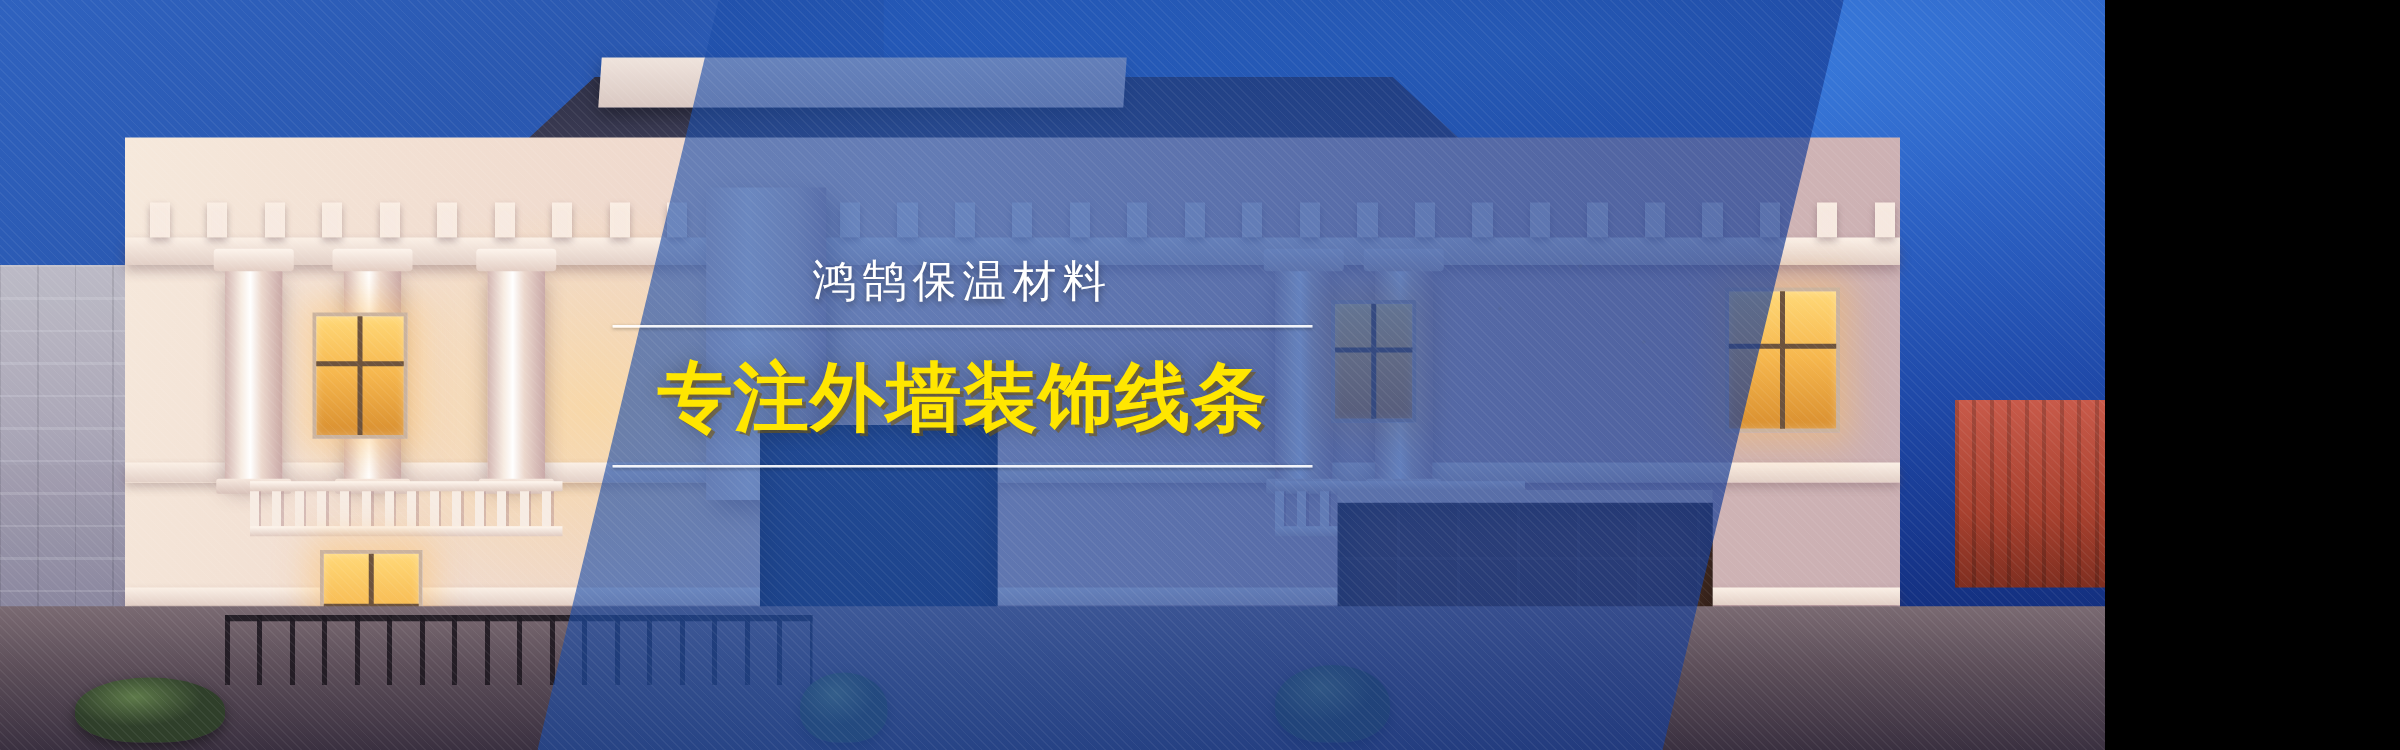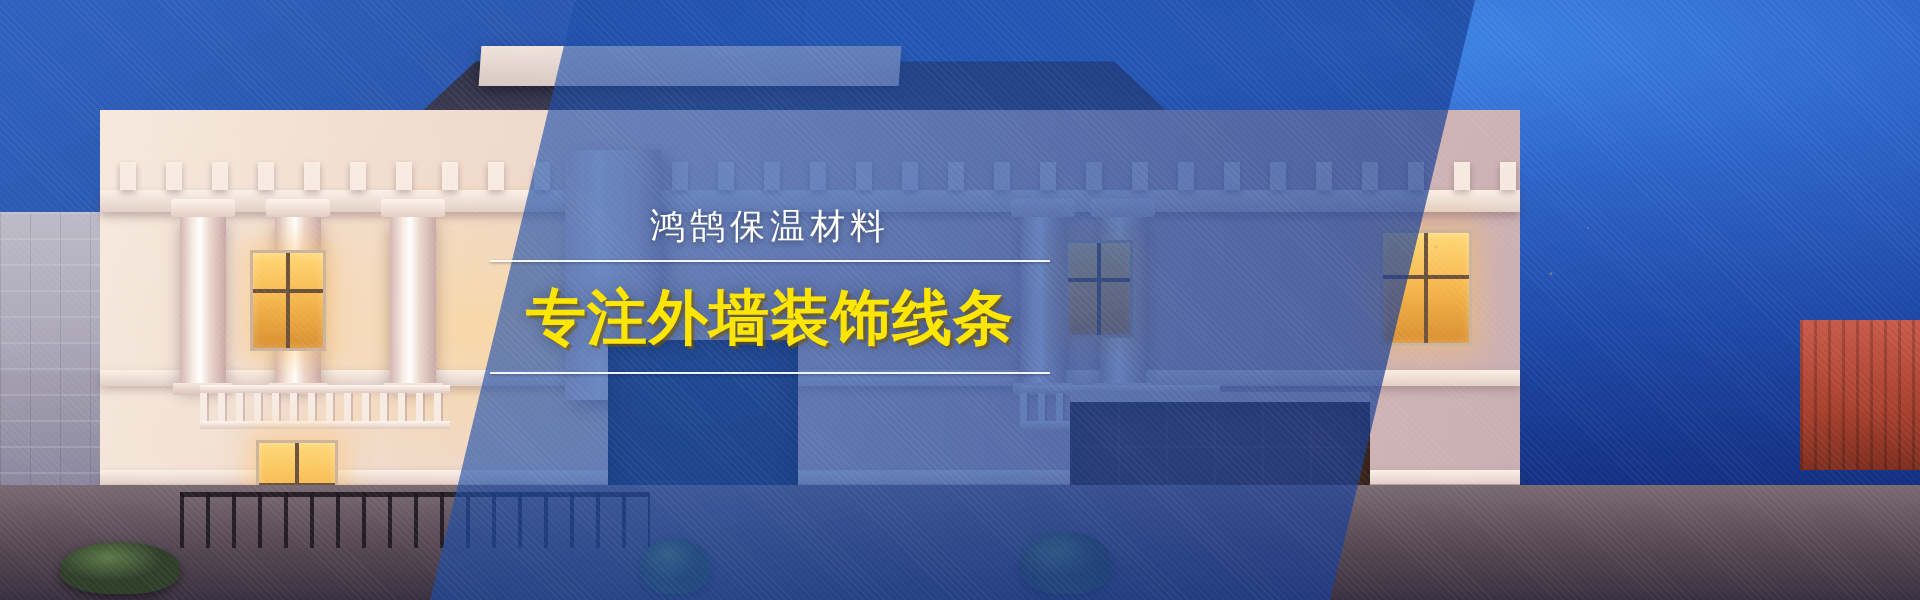--- a/index.html
+++ b/index.html
@@ -1,21 +1,21 @@
 <!DOCTYPE html>
 <html><head>
 <meta charset="utf-8">
 <title>Banner</title>
 <style>
   html,body{margin:0;padding:0;background:#000;}
   body{font-family:"Liberation Sans","DejaVu Sans",sans-serif;}
 
   .banner{
     position:relative;
-    width:1920px;height:600px;
+    width:1684px;height:600px;
     overflow:hidden;
     background:#0f766e;
   }
 
   
   .sky{
     position:absolute;inset:0;
     background:
       radial-gradient(120% 90% at 72% 6%, #3f86e6 0%, #2d63c6 28%, #1f49a8 55%, #16358a 78%, #10286e 100%);
   }

